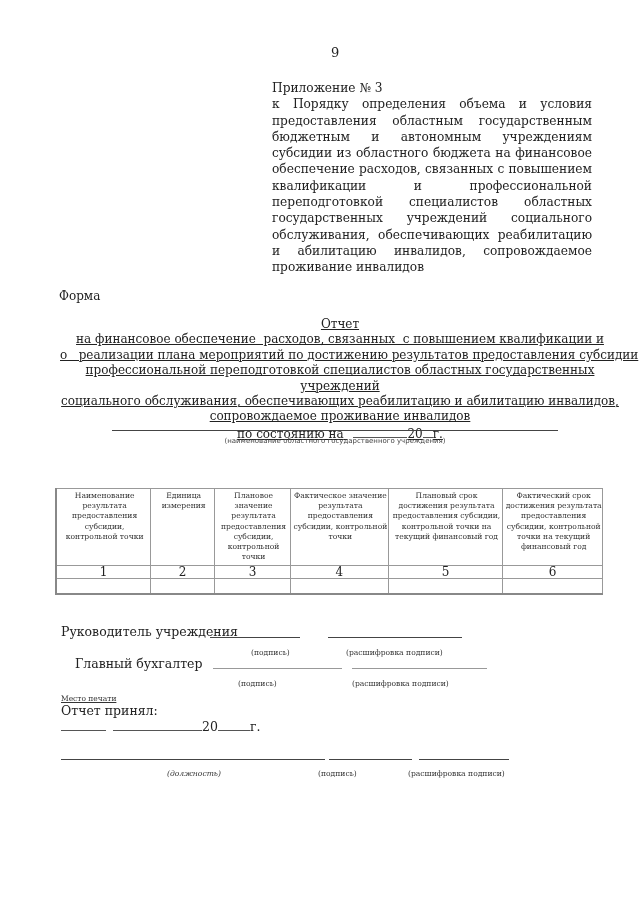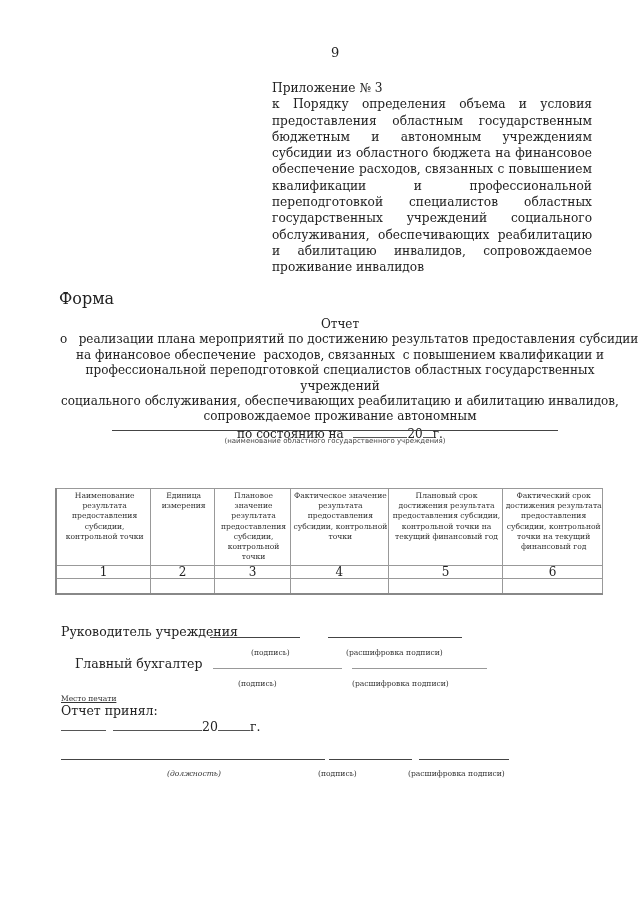--- a/index.html
+++ b/index.html
@@ -3,22 +3,22 @@
 <meta charset="utf-8">
 <style>
   html, body { margin:0; padding:0; background:#ffffff; }
   body { width:640px; height:905px; position:relative; overflow:hidden;
          font-family:"DejaVu Serif","Liberation Serif",serif; color:#222; }
   .abs { position:absolute; }
   .page-num { left:331px; top:45px; font-size:13px; }
   .appendix { left:272px; top:80px; width:320px; font-size:12.2px; line-height:16.3px; }
   .appendix .title { display:block; }
   .appendix .body { display:block; text-align:justify; text-align-last:left; }
-  .forma { left:59px; top:289px; font-size:16px; }
-  .report { left:60px; top:317px; width:560px; text-align:center; font-size:12px; line-height:15.4px; }
+  .forma { left:59px; top:289px; font-size:12px; }
+  .report { left:60px; top:317px; width:560px; text-align:center; font-size:12px; line-height:15.4px;text-decoration:underline; }
   .report .heading { display:block; }
   .blank { display:inline-block; border-bottom:1px solid #555; height:12px; vertical-align:baseline; }
   .inst-line { left:112px; top:430px; width:446px; border-top:1px solid #444; }
   .inst-caption { left:112px; top:437px; width:446px; text-align:center; font-size:7px; color:#444; font-family:"DejaVu Sans","Liberation Sans",sans-serif; }
   table.rep { position:absolute; left:55px; top:488px; width:548px; border-collapse:collapse;
               font-size:7.6px; line-height:10.2px; color:#333; }
   table.rep td { border:1px solid #999; text-align:center; vertical-align:top; padding:2px 0 0 2px; }
   table.rep tr.hdr td { height:74px; }
   table.rep tr.num td { height:12px; font-size:12px; line-height:12px; vertical-align:middle; padding:0; color:#222; }
   table.rep tr.empty td { height:14px; padding:0; }
@@ -36,25 +36,25 @@
 
 <div class="abs appendix">
   <span class="title">Приложение № 3</span>
   <span class="body">к Порядку определения объема и условия предоставления областным государственным бюджетным и автономным учреждениям субсидии из областного бюджета на финансовое обеспечение расходов, связанных с повышением квалификации и профессиональной переподготовкой специалистов областных государственных учреждений социального обслуживания, обеспечивающих реабилитацию и абилитацию инвалидов, сопровождаемое проживание инвалидов</span>
 </div>
 
 <div class="abs forma">Форма</div>
 
 <div class="abs report">
   <span class="heading">Отчет</span>
+  <div style="white-space:pre">на финансовое обеспечение  расходов, связанных  с повышением квалификации и</div>
   <div style="white-space:pre">о   реализации плана мероприятий по достижению результатов предоставления субсидии</div>
-  <div style="white-space:pre">на финансовое обеспечение  расходов, связанных  с повышением квалификации и</div>
   <div>профессиональной переподготовкой специалистов областных государственных учреждений</div>
   <div>социального обслуживания, обеспечивающих реабилитацию и абилитацию инвалидов,</div>
-  <div>сопровождаемое проживание автономным</div>
+  <div>сопровождаемое проживание инвалидов</div>
   <div>
     <span>по состоянию на</span>
     <span class="blank" style="width:54px;margin-left:6px;"></span><span>20</span><span class="blank" style="width:10px;"></span><span>г.</span>
   </div>
 </div>
 
 <div class="abs inst-line"></div>
 <div class="abs inst-caption">(наименование областного государственного учреждения)</div>
 
 <table class="rep">

